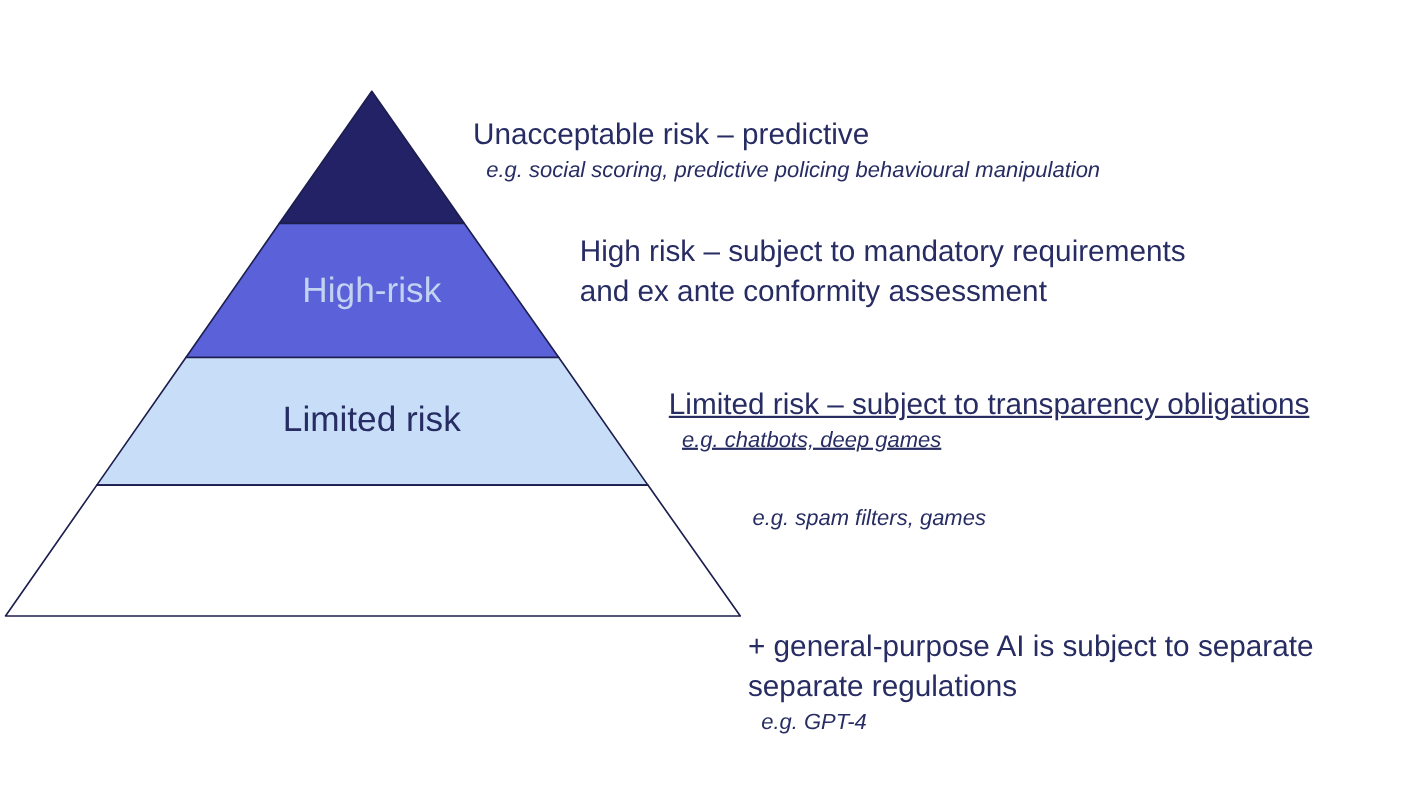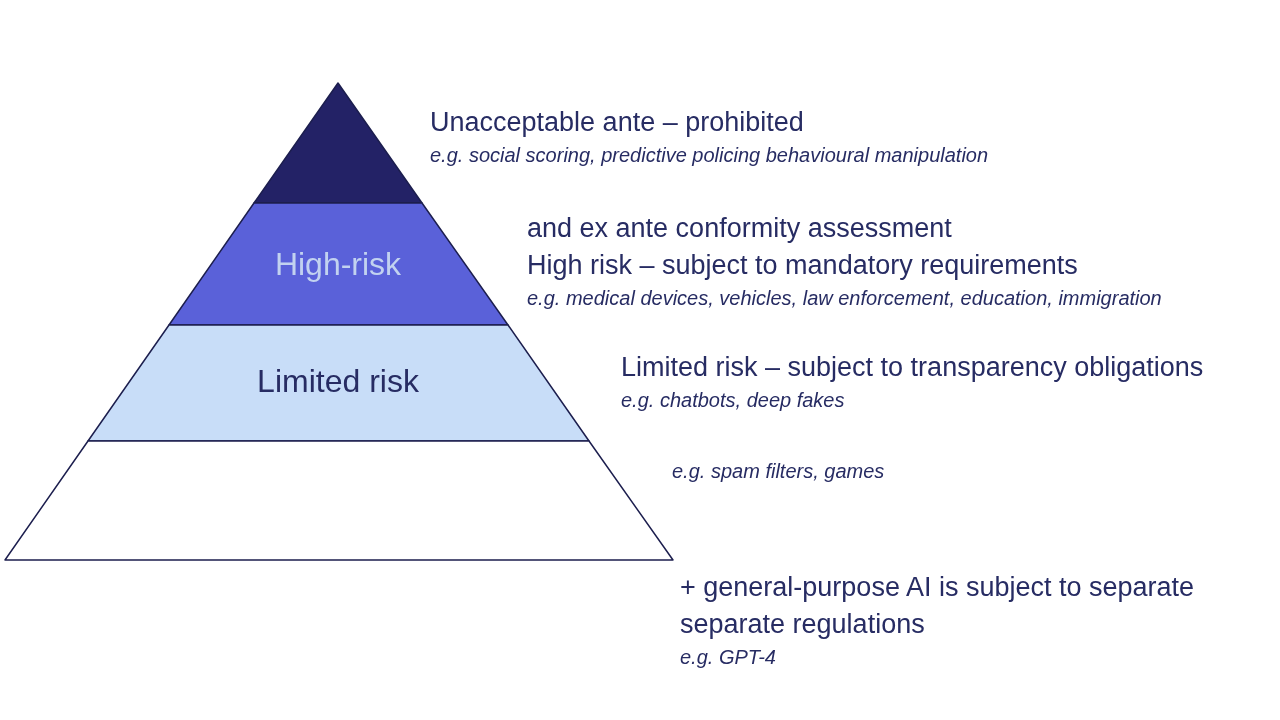--- a/index.html
+++ b/index.html
@@ -45,24 +45,25 @@
     white-space: nowrap;
   }
   .annotation .heading {
     font-size: 27px;
     line-height: 37px;
   }
   .annotation .example {
     font-size: 20px;
     line-height: 28px;
     font-style: italic;
+    margin-left: 12px;
   }
   .b1 { left: 430px; top: 104px; }
   .b2 { left: 527px; top: 210px; }
-  .b3 { left: 621px; top: 349px; }
+  .b3 { left: 608px; top: 349px; text-decoration: underline; }
   .b4 { left: 672px; top: 457px; }
   .b5 { left: 680px; top: 569px; }
   .label-high    { left: 338px; top: 264px; }
   .label-limited { left: 338px; top: 381px; }
   .label-minimal { left: 338px; top: 499px; }
 </style>
 </head>
 <body>
 
 <div class="canvas">
@@ -73,33 +74,32 @@
     <polygon points="169,325 508,325 589,441 88,441" fill="#c8ddf8"></polygon>
     <polygon points="88,441 589,441 673,560 5,560" fill="#ffffff"></polygon>
   </svg>
 
   <div class="tier-label light label-high">High-risk</div>
 
   <div class="tier-label label-limited">Limited risk</div>
 
 
   <div class="annotation b1">
-    <div class="heading">Unacceptable ante – prohibited</div>
+    <div class="heading">Unacceptable risk – predictive</div>
     <div class="example">e.g. social scoring, predictive policing behavioural manipulation</div>
   </div>
 
   <div class="annotation b2">
+    <div class="heading">High risk – subject to mandatory requirements</div>
     <div class="heading">and ex ante conformity assessment</div>
-    <div class="heading">High risk – subject to mandatory requirements</div>
-    <div class="example">e.g. medical devices, vehicles, law enforcement, education, immigration</div>
   </div>
 
   <div class="annotation b3">
     <div class="heading">Limited risk – subject to transparency obligations</div>
-    <div class="example">e.g. chatbots, deep fakes</div>
+    <div class="example">e.g. chatbots, deep games</div>
   </div>
 
   <div class="annotation b4">
     <div class="example">e.g. spam filters, games</div>
   </div>
 
   <div class="annotation b5">
     <div class="heading">+ general-purpose AI is subject to separate</div>
     <div class="heading">separate regulations</div>
     <div class="example">e.g. GPT-4</div>

